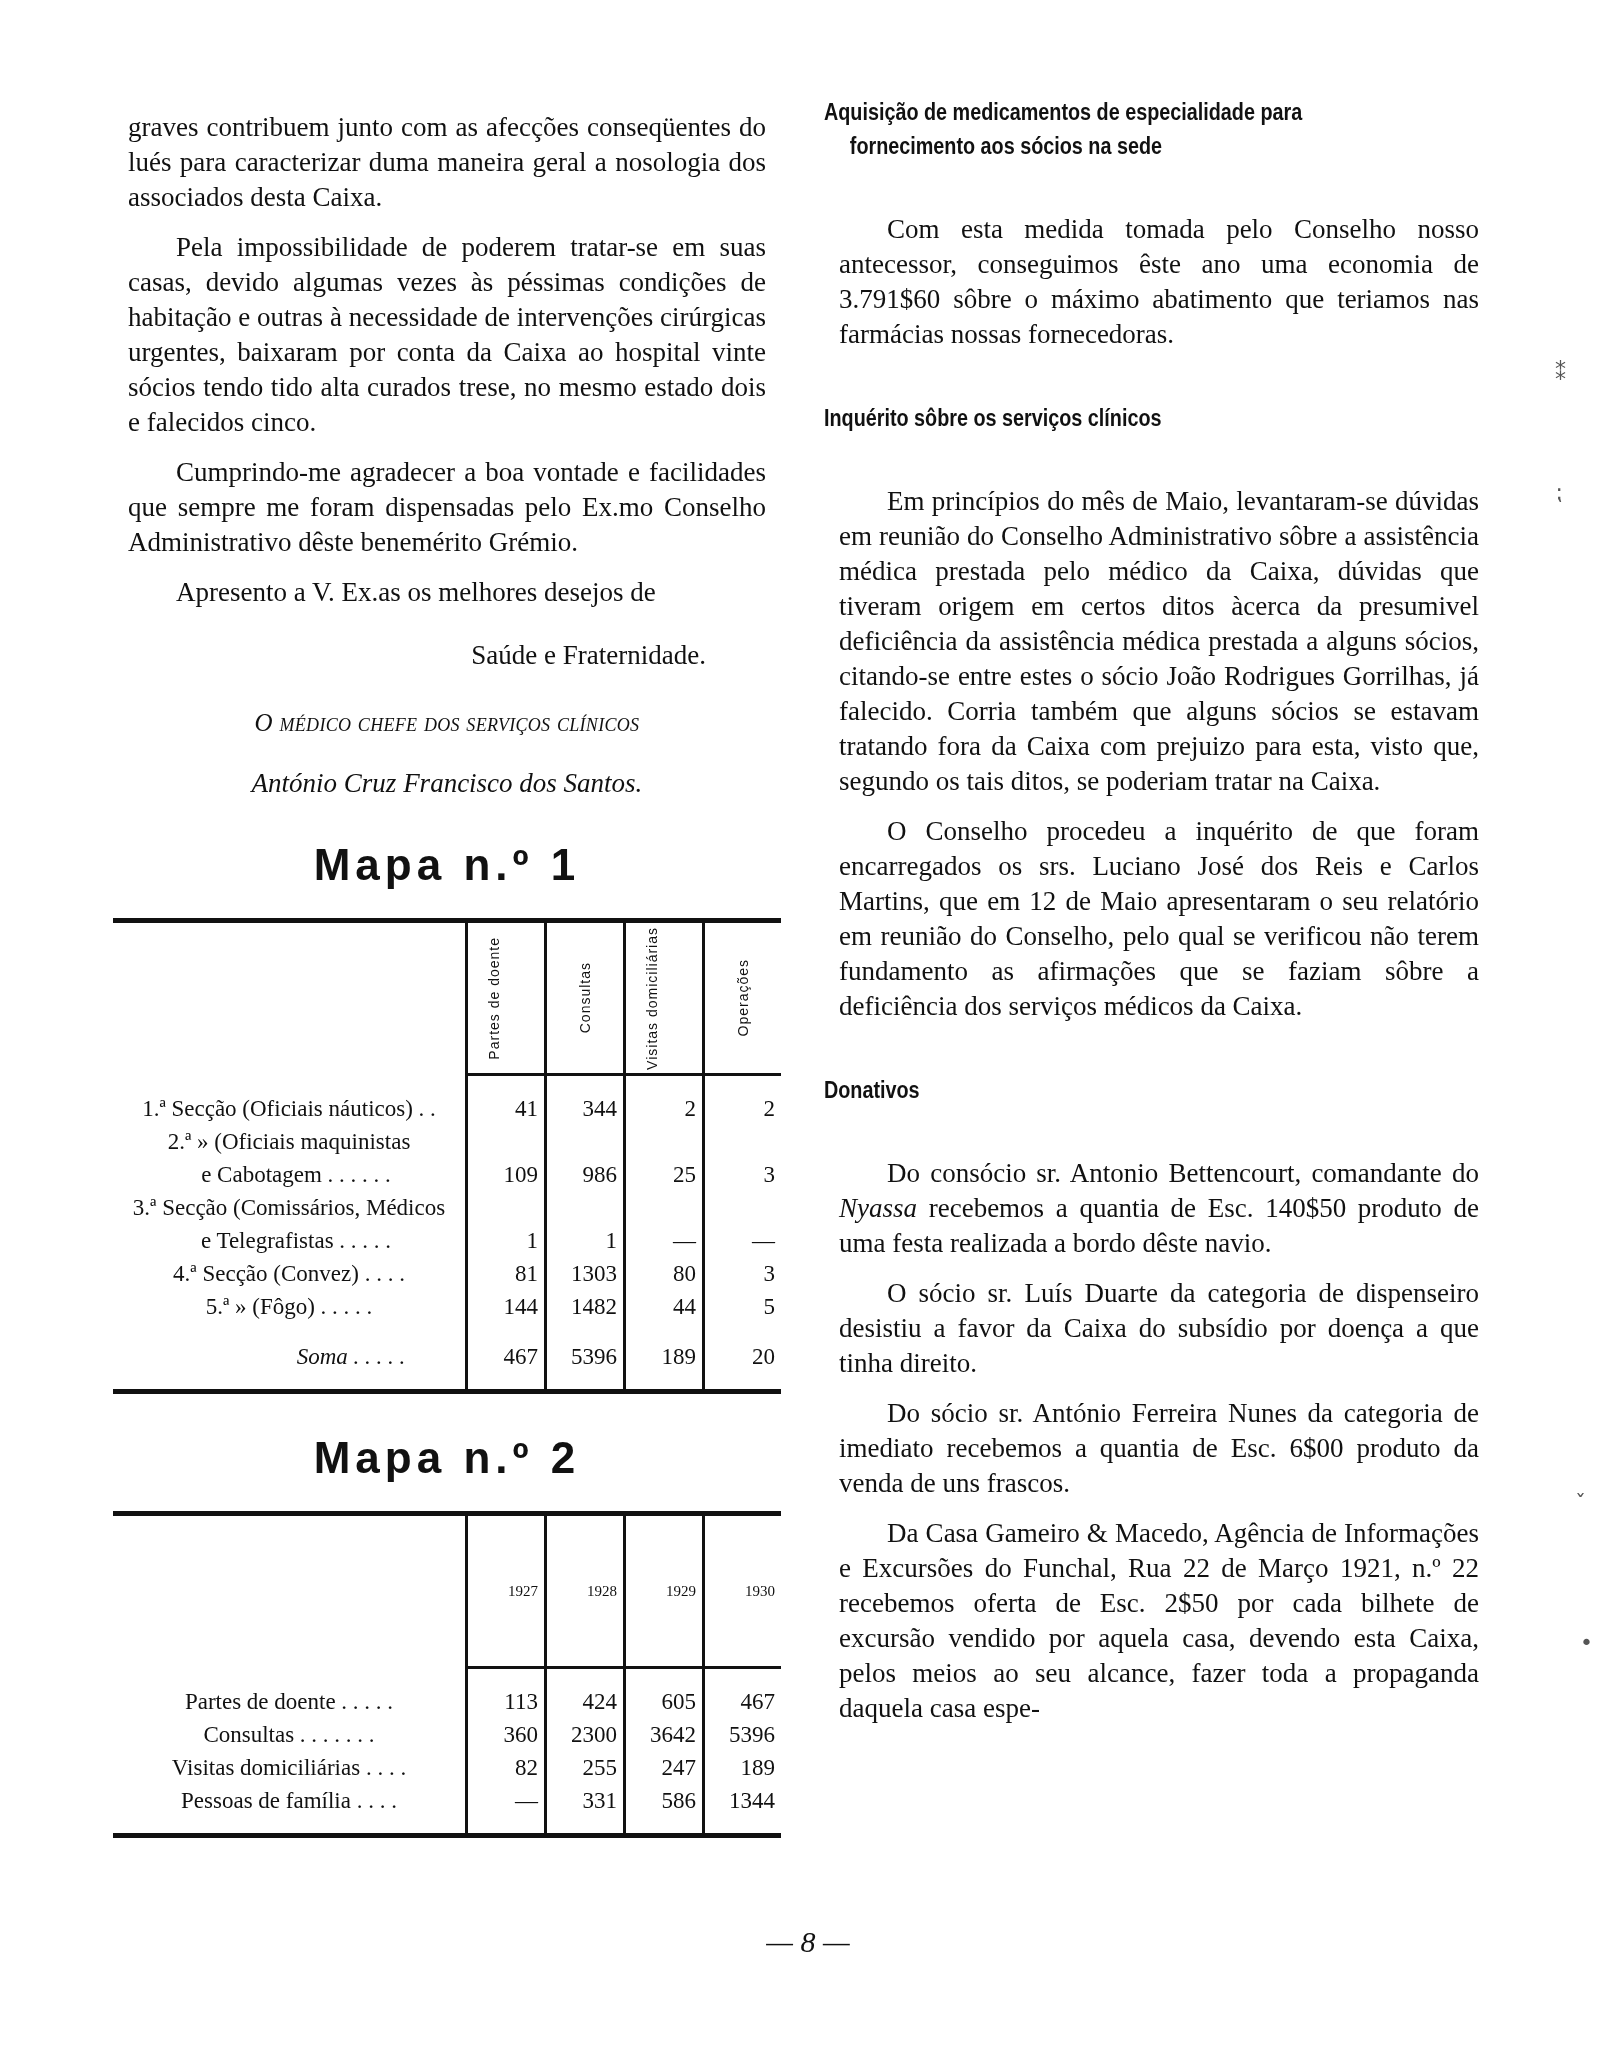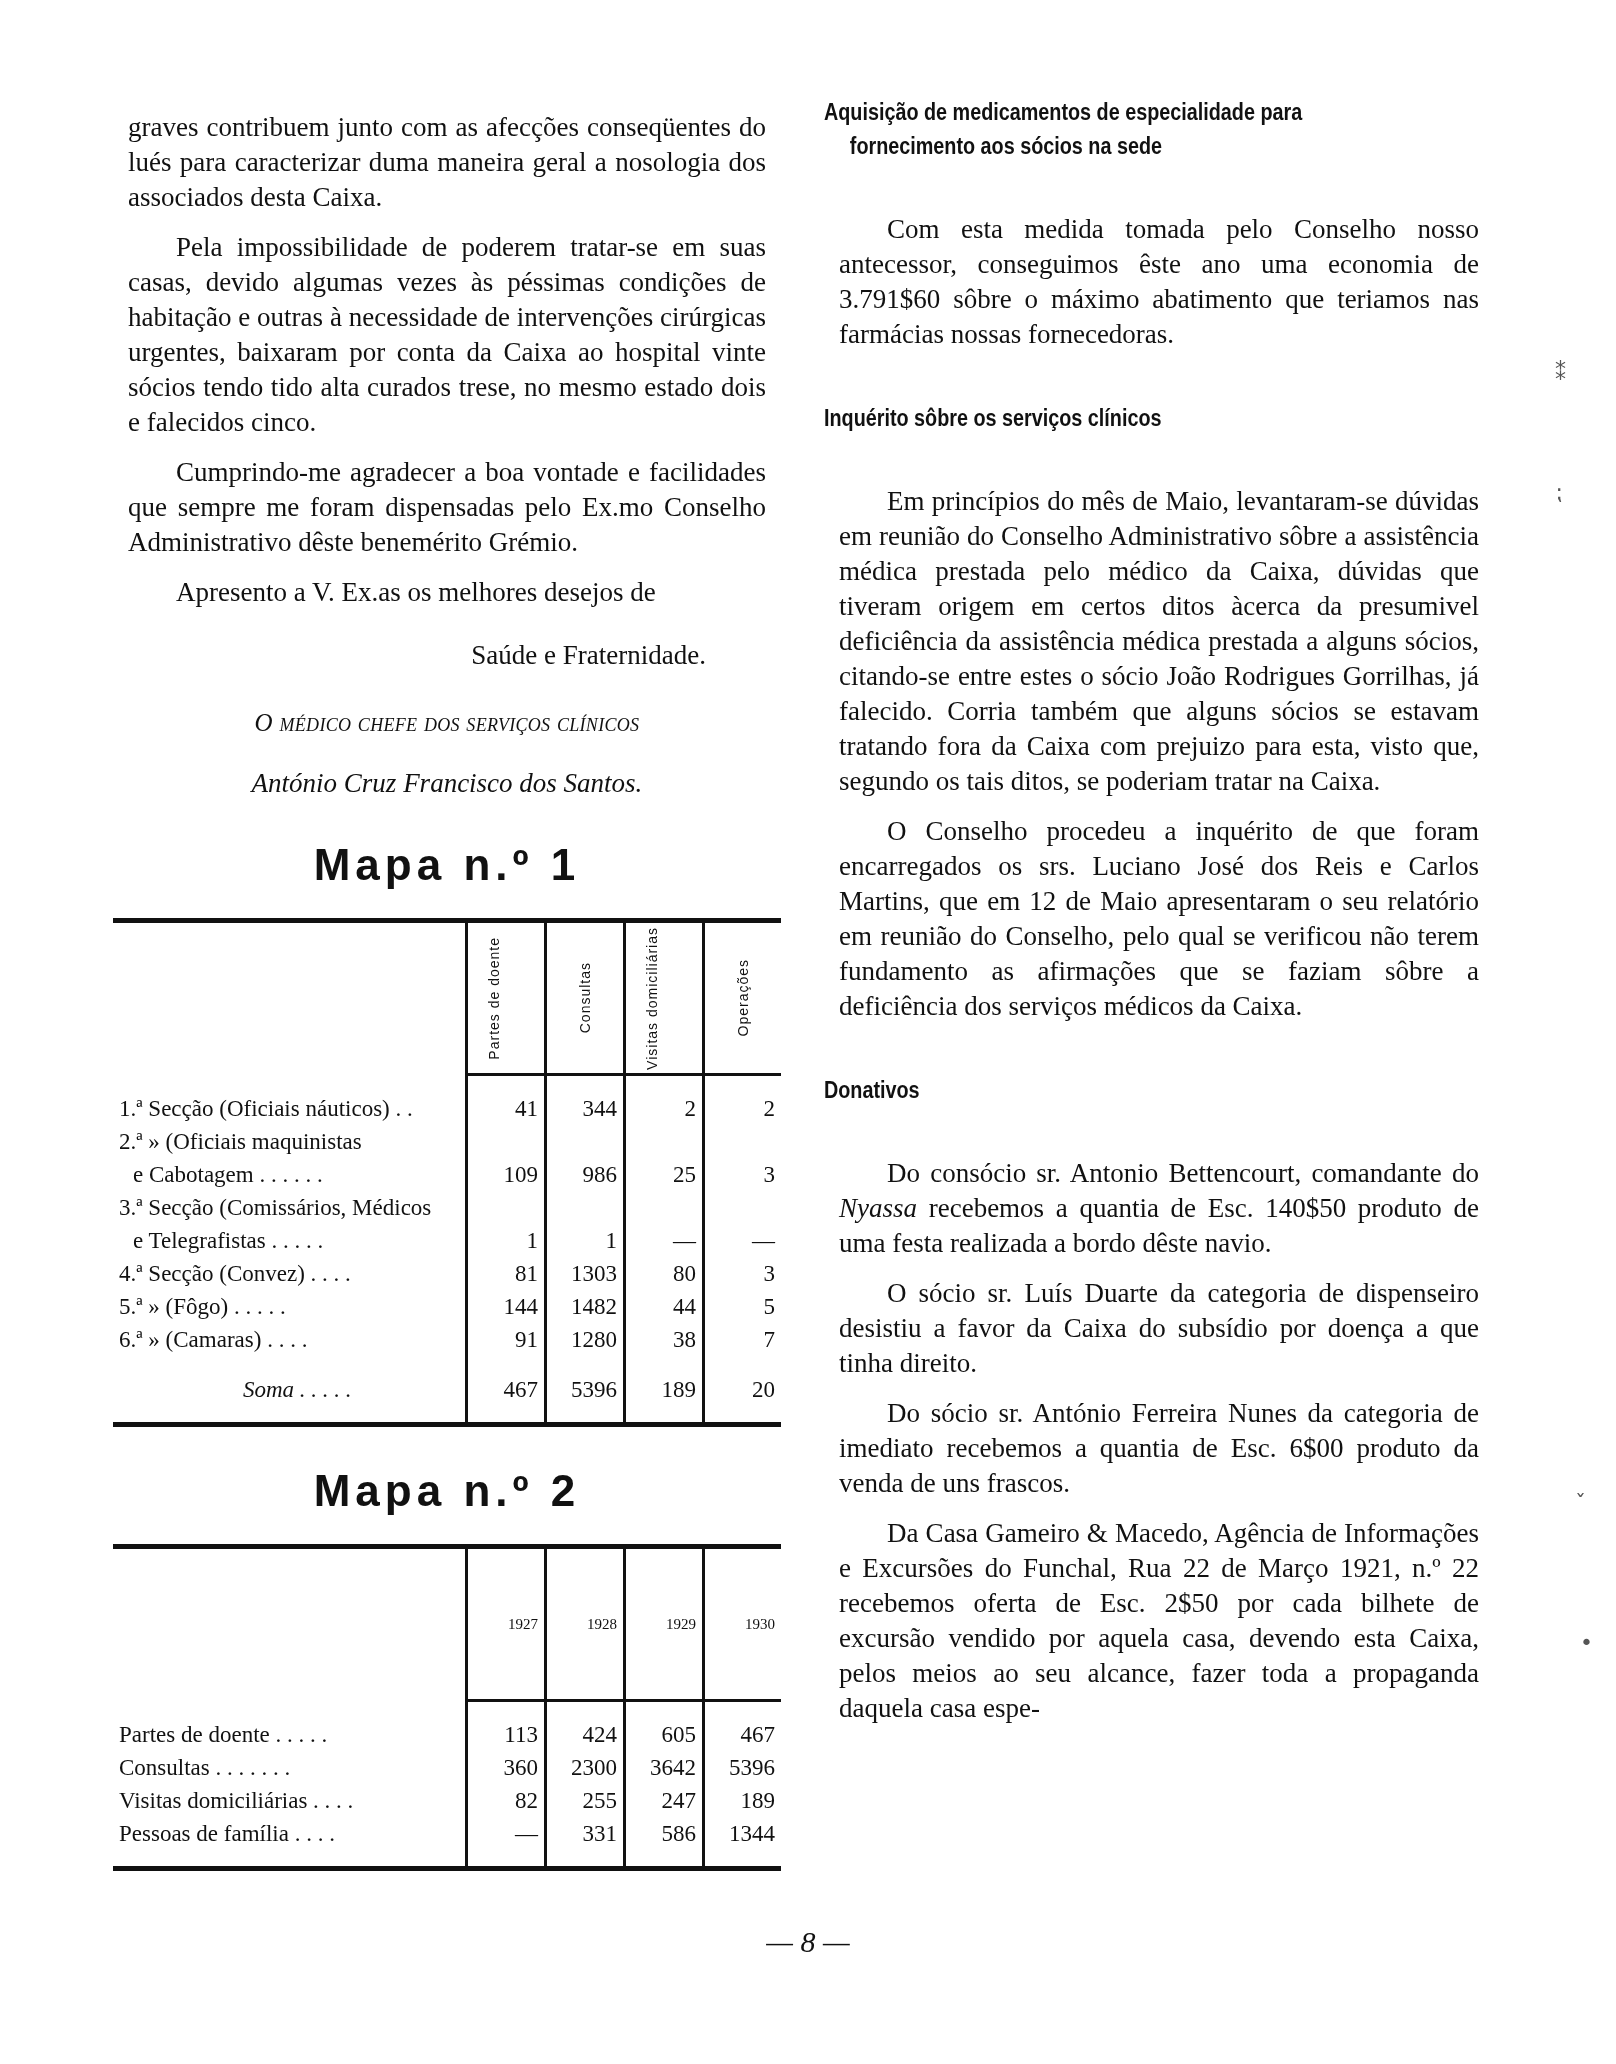--- a/index.html
+++ b/index.html
@@ -14,21 +14,21 @@
   .sec-head .cont { padding-left: 30px; }
   .gap-m { height: 34px; }
   .closing { text-align: right; padding-right: 60px; margin-top: 28px; }
   .signer-title { text-align: center; font-variant: small-caps; font-size: 25px; margin-top: 32px; letter-spacing: 0.3px; font-style: italic; }
   .signer-name { text-align: center; font-style: italic; margin-top: 26px; }
   .mapa-title { text-align: center; font-family: "Liberation Sans", sans-serif; font-weight: bold; font-size: 44px; letter-spacing: 5px; margin: 46px 0 36px 0; }
 
   table.mapa { width: 668px; border-collapse: collapse; font-family: "Liberation Serif", serif; font-size: 23px; line-height: 33px; }
   table.mapa td { padding: 0 6px; vertical-align: bottom; }
   table.mapa .num { text-align: right; border-left: 3px solid #111; width: 64px; }
-  table.mapa .lbl { text-align: left; white-space: nowrap; }
+  table.mapa .lbl { text-align: center; white-space: nowrap; }
   table.mapa .hdr-row td { height: 150px; vertical-align: middle; }
   table.mapa .hdr-row .num { border-bottom: 3px solid #111; }
   .top-rule { border-top: 5px solid #111; }
   .bottom-rule { border-bottom: 5px solid #111; }
   .vert { writing-mode: vertical-rl; transform: rotate(180deg); font-family: "Liberation Sans", sans-serif; font-size: 14px; line-height: 17px; letter-spacing: 1px; margin: 0 auto; text-align: center; }
   .year { font-size: 15px; text-align: center; }
   .soma { font-style: italic; padding-left: 130px !important; }
   .spacer-row td { height: 16px; }
   .pagenum { position: absolute; left: 0; width: 1616px; top: 1925px; text-align: center; font-family: "Liberation Serif", serif; font-style: italic; font-size: 30px; }
   .speck { position: absolute; color: #555; font-size: 22px; font-family: "DejaVu Sans", sans-serif; }
@@ -115,27 +115,20 @@
         <td class="num">80</td>
         <td class="num">3</td>
       </tr>
       <tr>
         <td class="lbl">5.ª » (Fôgo) . . . . .</td>
         <td class="num">144</td>
         <td class="num">1482</td>
         <td class="num">44</td>
         <td class="num">5</td>
       </tr>
-      <tr>
-        <td class="lbl">6.ª » (Camaras) . . . .</td>
-        <td class="num">91</td>
-        <td class="num">1280</td>
-        <td class="num">38</td>
-        <td class="num">7</td>
-      </tr>
       <tr style="height:50px;">
         <td class="lbl soma">Soma . . . . .</td>
         <td class="num">467</td>
         <td class="num">5396</td>
         <td class="num">189</td>
         <td class="num">20</td>
       </tr>
       <tr class="spacer-row">
             <td></td>
             <td class="num"></td>

